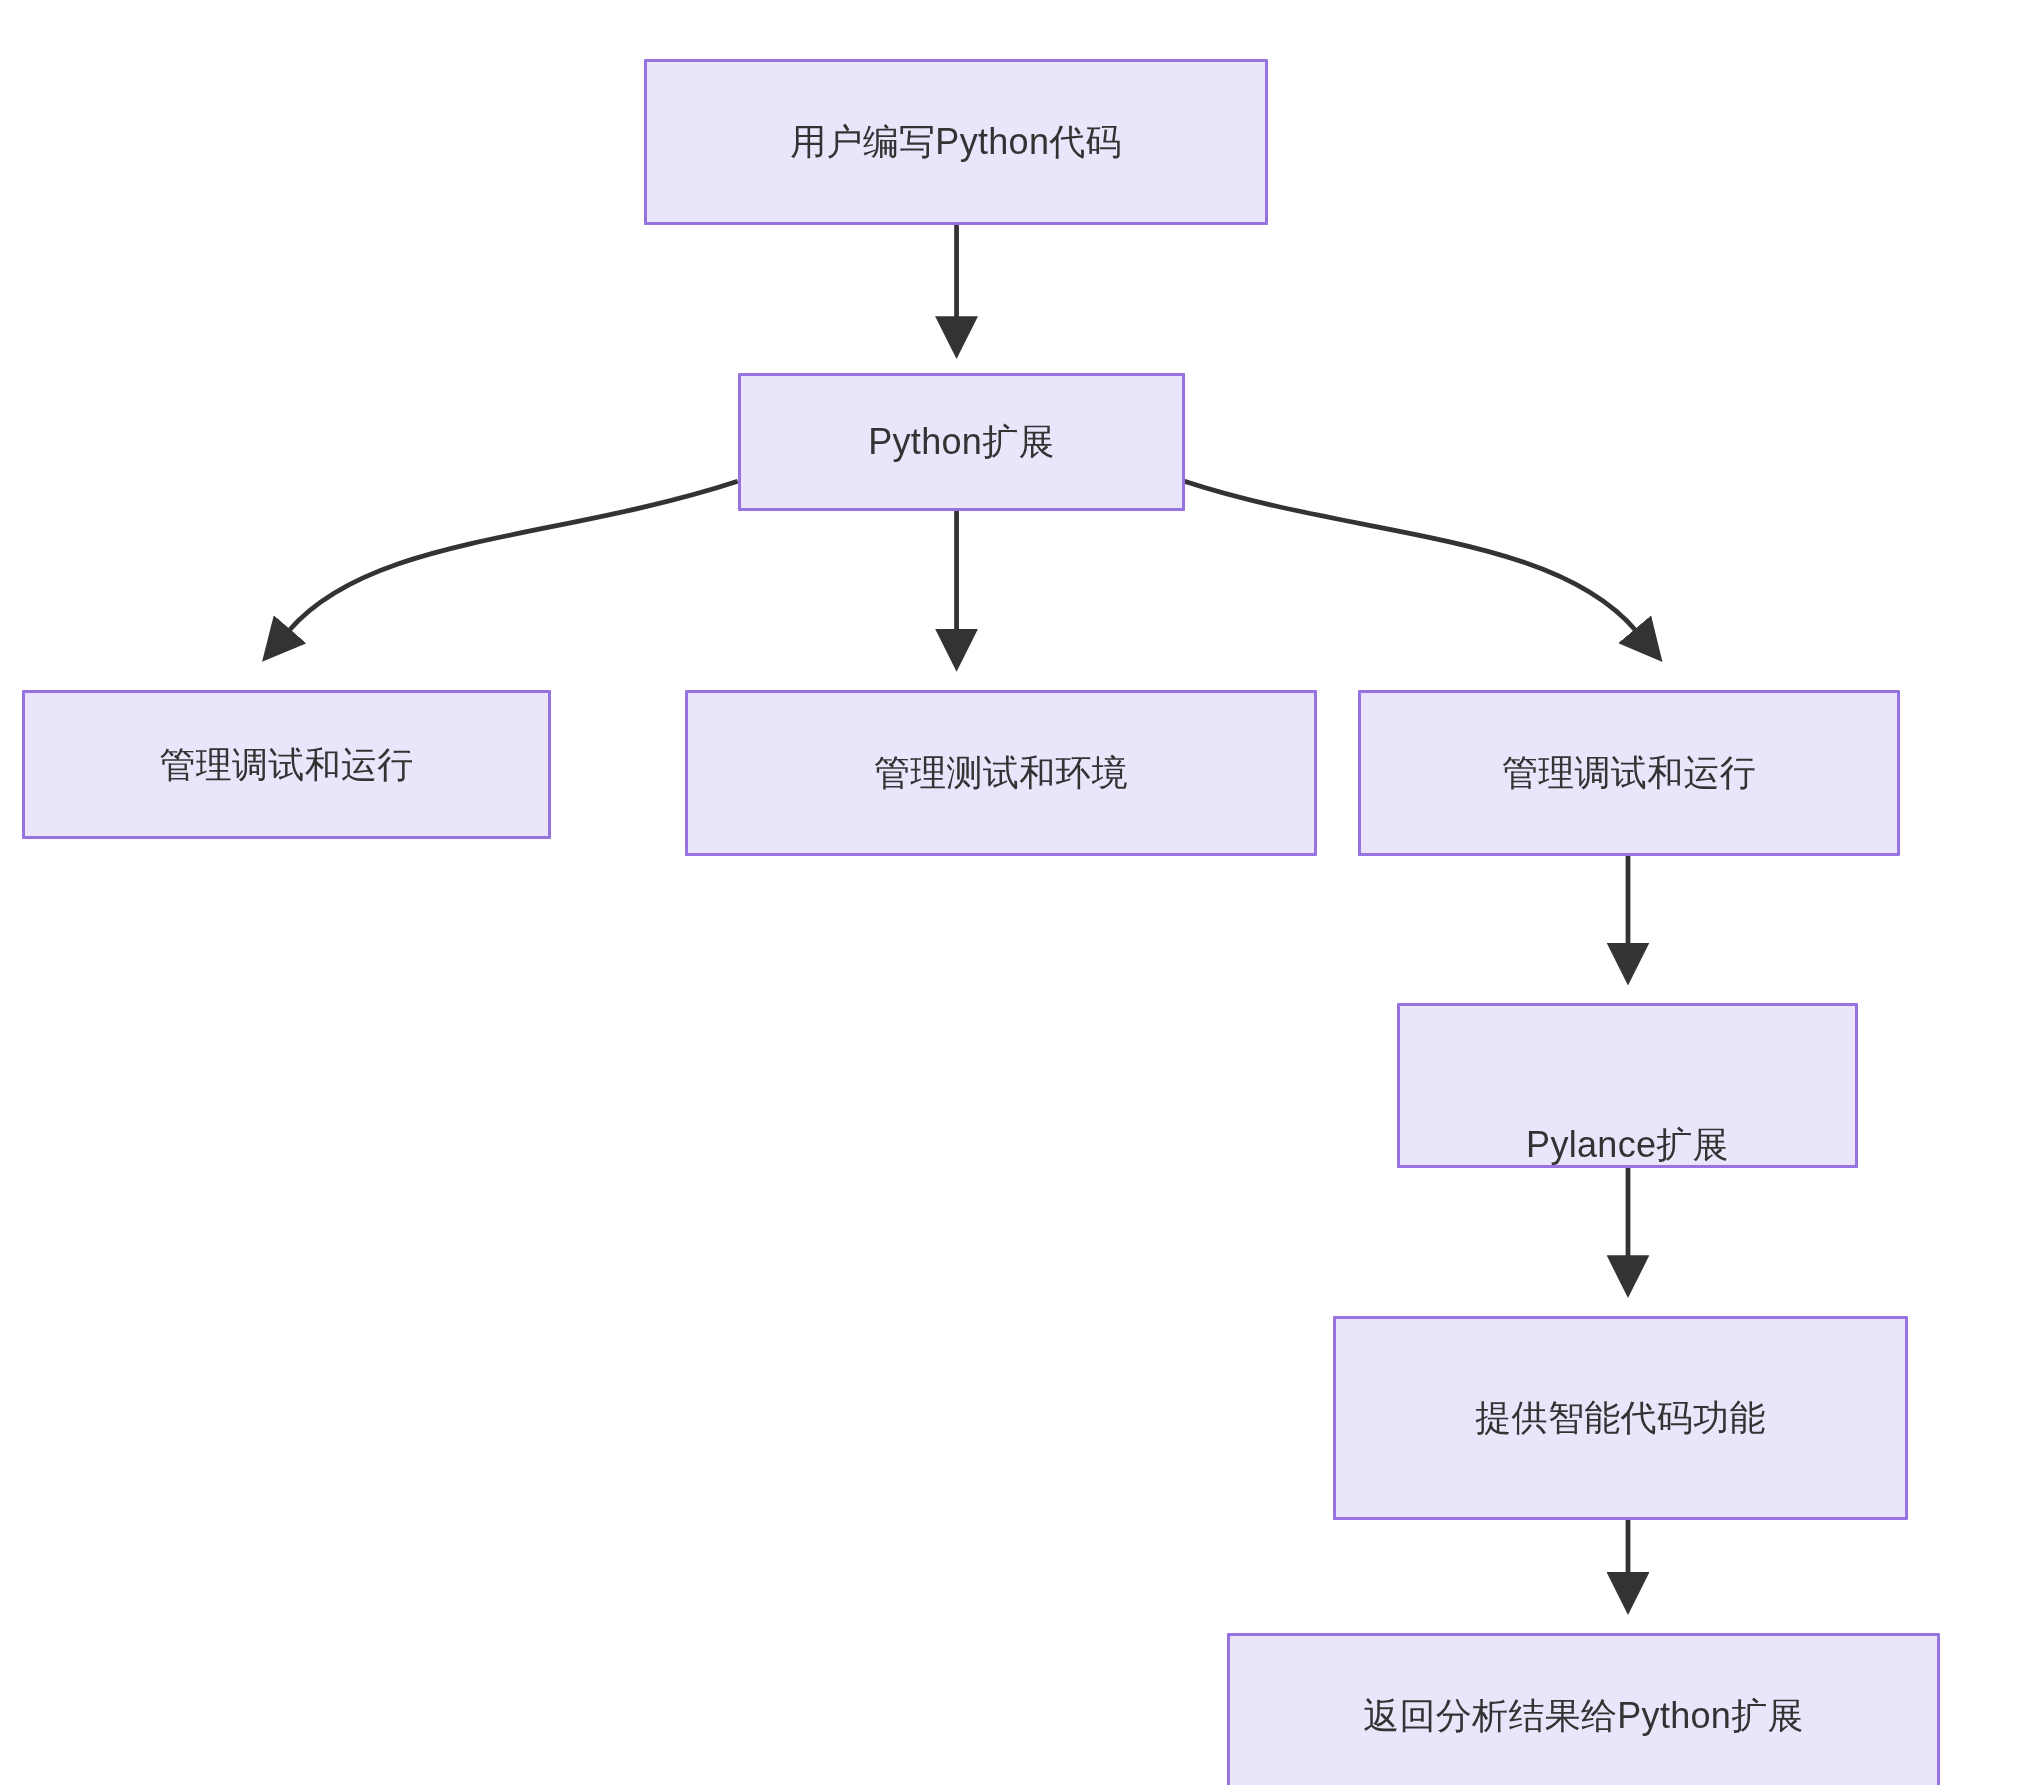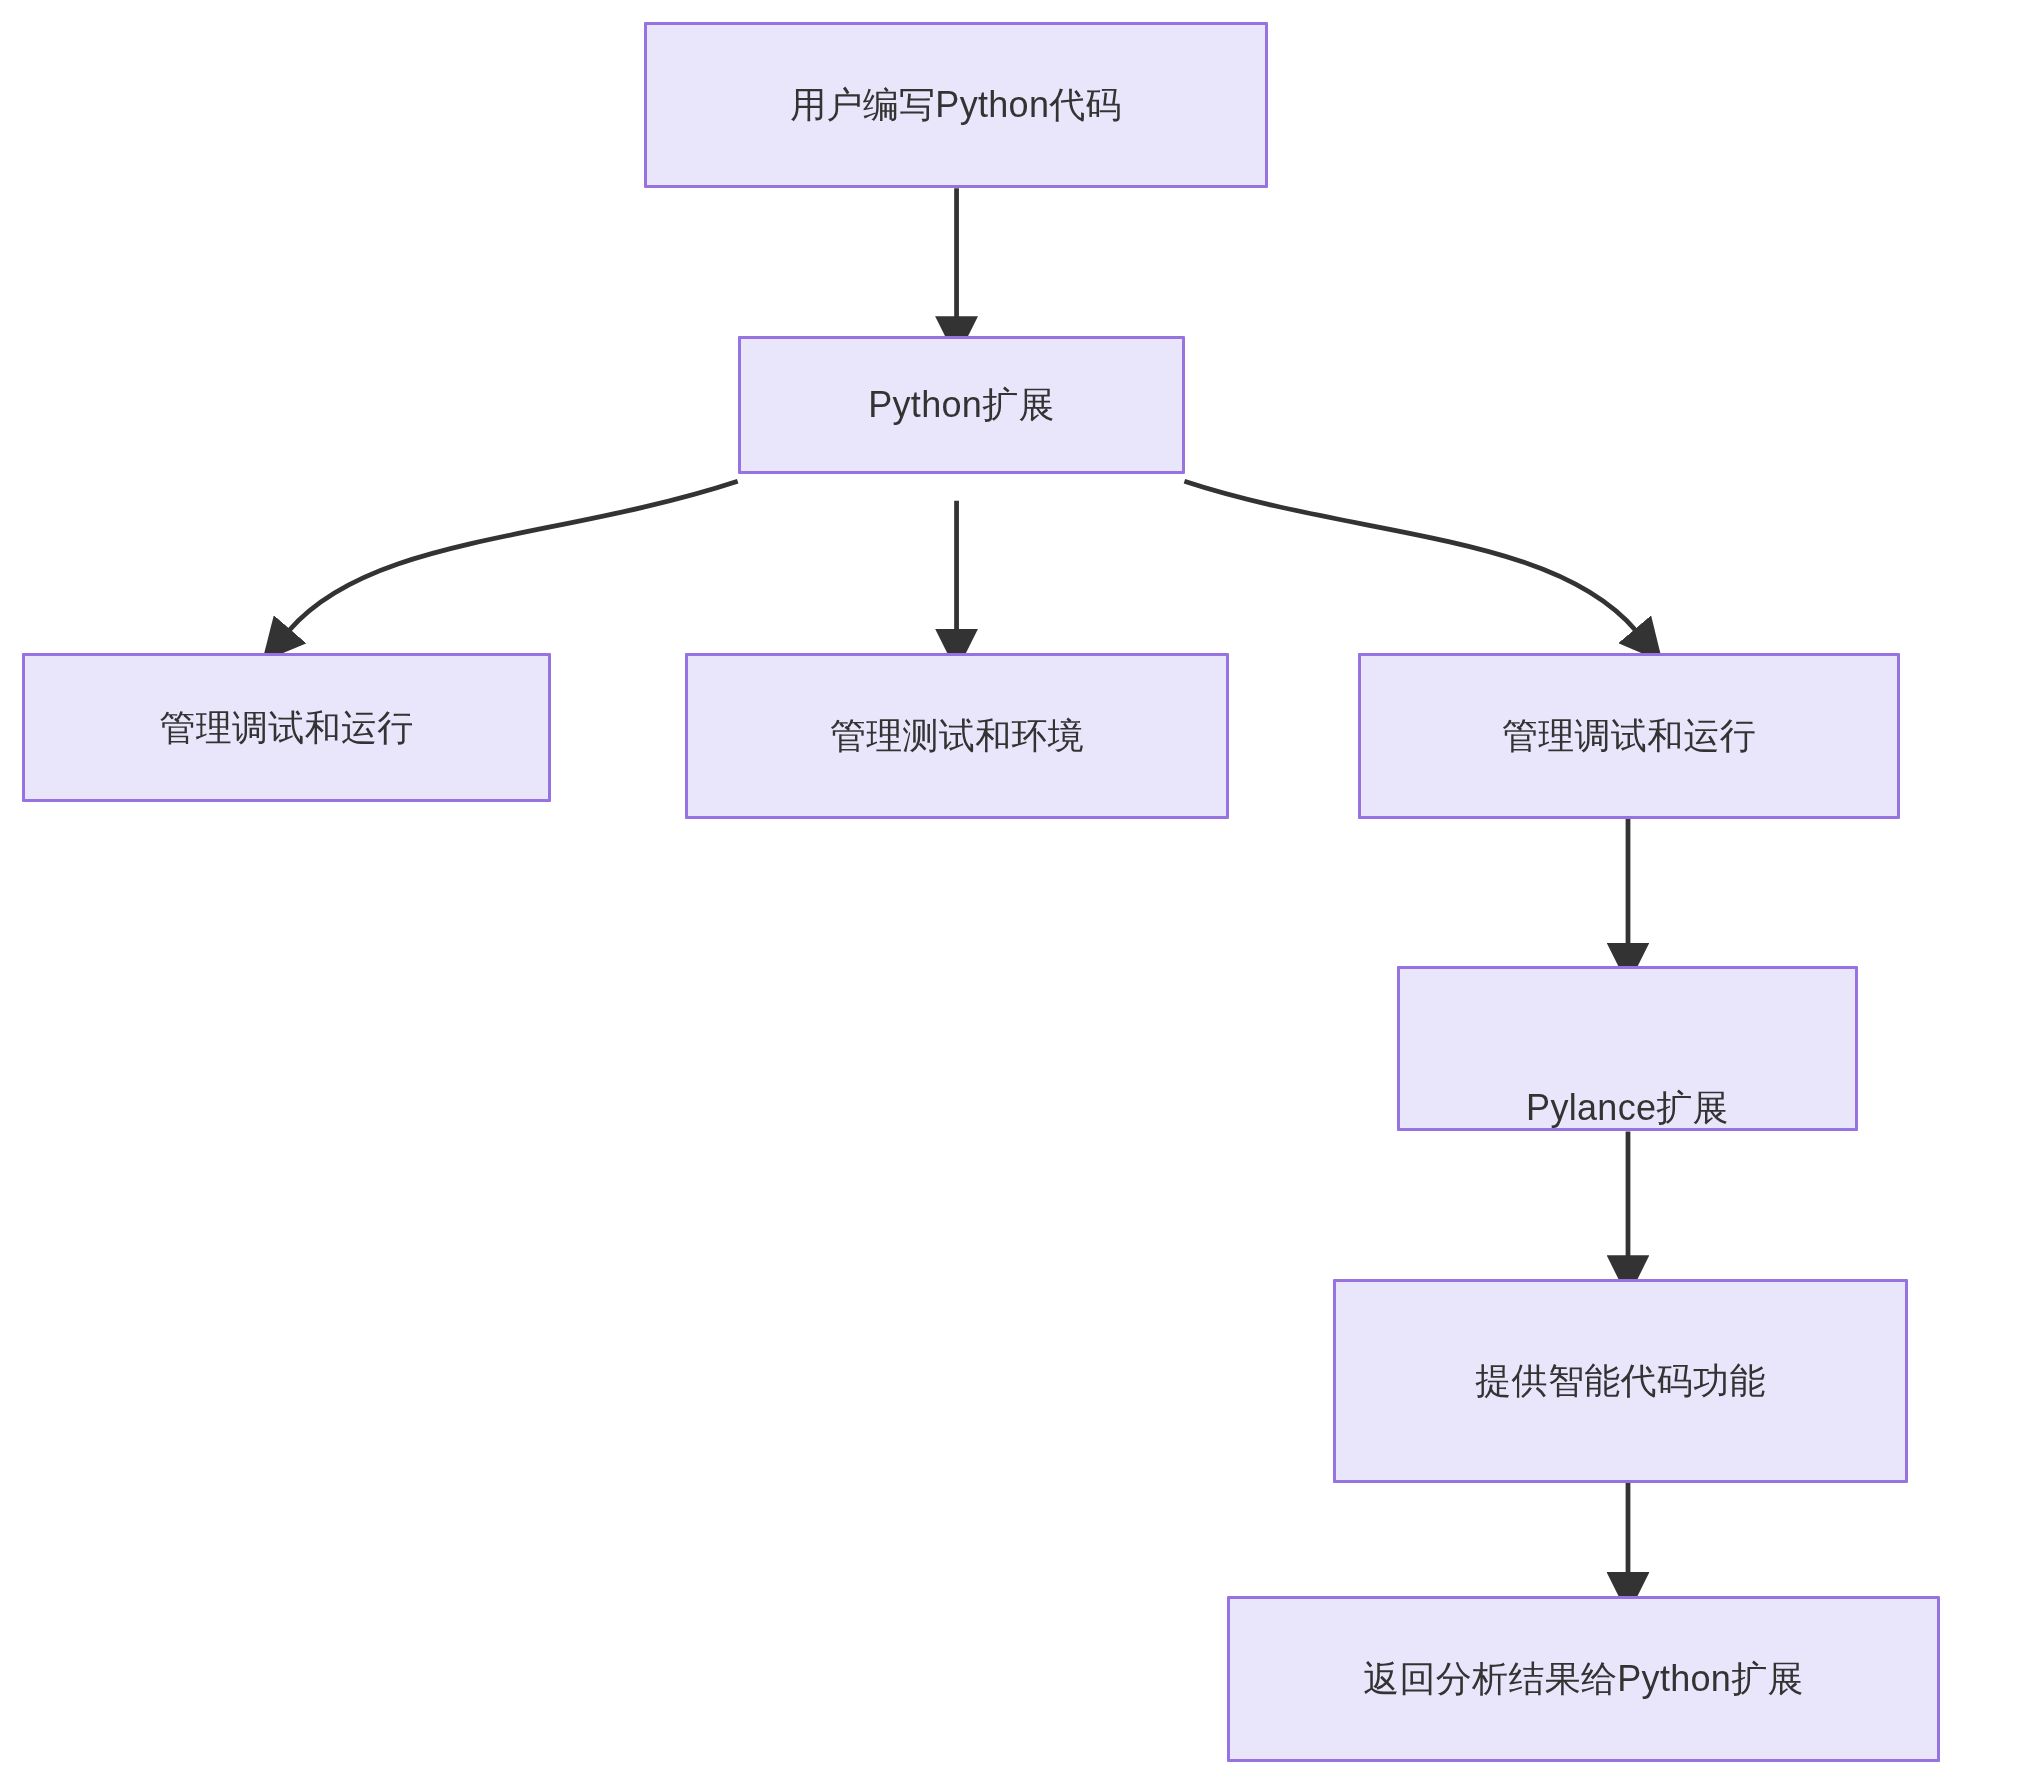--- a/index.html
+++ b/index.html
@@ -25,20 +25,21 @@
   }
   .node {
     position: absolute;
     box-sizing: border-box;
     display: flex;
     align-items: center;
     justify-content: center;
     background: #e9e6fb;
     border: 3.7px solid #9673e0;
     border-radius: 1.1px;
+    margin-top: 37px;
   }
   .node-label {
     color: #333333;
     font-size: 36px;
     line-height: 1.15;
     font-weight: 400;
     letter-spacing: 0.3px;
     text-align: center;
     white-space: nowrap;
     font-family: "Liberation Sans", "DejaVu Sans", sans-serif;
@@ -76,21 +77,21 @@
   </div>
 
   <div class="node" style="left:738px; top:336px; width:447px; height:138px;">
     <span class="node-label">Python扩展</span>
   </div>
 
   <div class="node" style="left:22px; top:653px; width:529px; height:149px;">
     <span class="node-label">管理调试和运行</span>
   </div>
 
-  <div class="node" style="left:685px; top:653px; width:544px; height:166px;">
+  <div class="node" style="left:685px; top:653px; width:632px; height:166px;">
     <span class="node-label">管理测试和环境</span>
   </div>
 
   <div class="node" style="left:1358px; top:653px; width:542px; height:166px;">
     <span class="node-label">管理调试和运行</span>
   </div>
 
   <div class="node" style="left:1397px; top:966px; width:461px; height:165px;align-items:flex-end;">
     <span class="node-label">Pylance扩展</span>
   </div>

